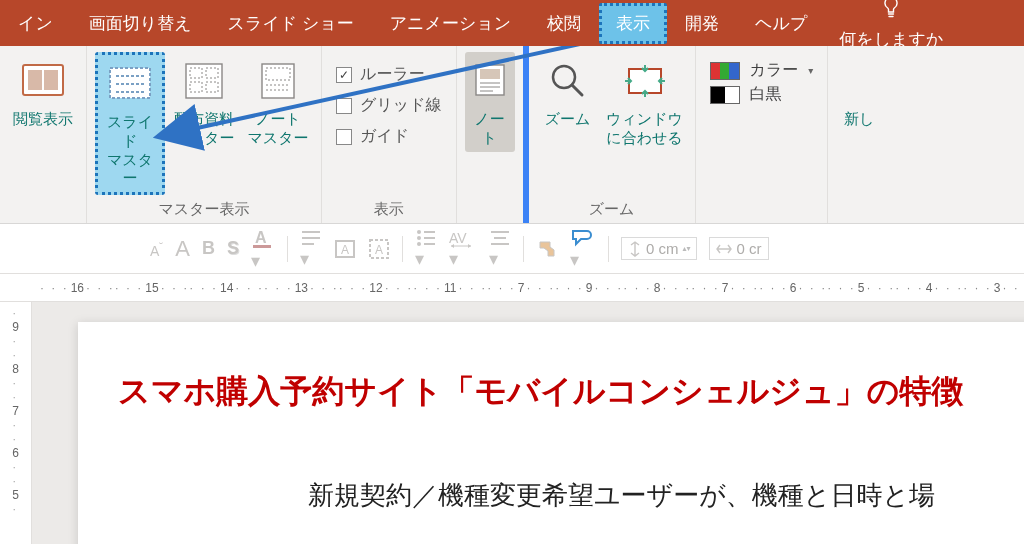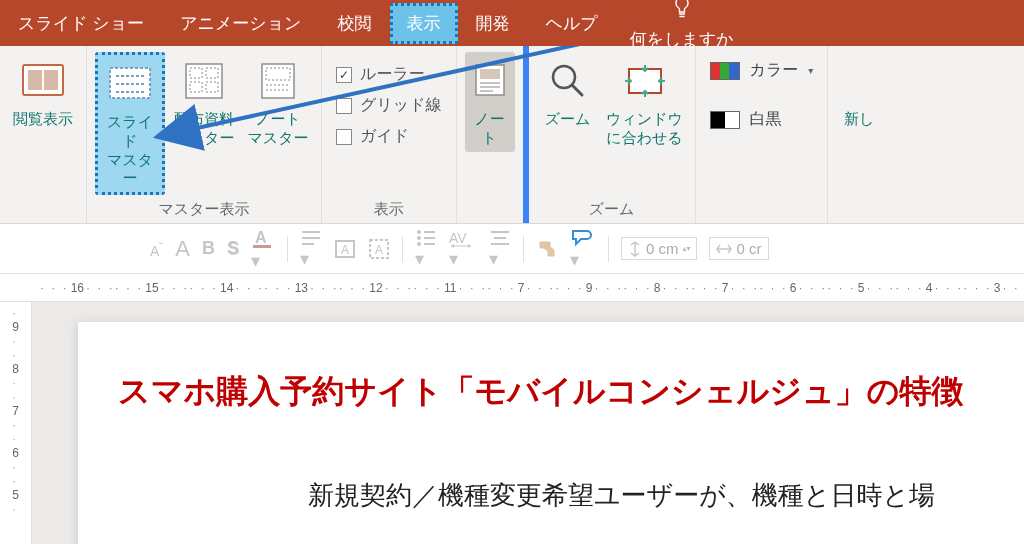--- a/index.html
+++ b/index.html
@@ -96,21 +96,21 @@
     color: #555;
   }
   .check-row { display:flex; align-items:center; gap:8px; cursor:pointer; }
   .chk {
     width: 16px; height: 16px; border: 1px solid #888; background:#fff;
     display: inline-flex; align-items:center; justify-content:center;
     font-size: 12px; color:#444;
   }
 
   .color-col {
-    display:flex; flex-direction:column; gap:28px; padding: 8px 6px 0;
+    display:flex; flex-direction:column; gap:3px; padding: 8px 6px 0;
     font-size:16px; color:#404040;
   }
   .color-row { display:flex; align-items:center; gap:10px; cursor:pointer; }
   .swatch { width:30px; height:18px; border:1px solid #666; }
 
   
   .subtoolbar {
     height: 50px;
     background: #fff;
     border-bottom: 1px solid #e1dfdd;
@@ -196,20 +196,22 @@
   .arrow-overlay {
     position:absolute;
     left:0; top:0;
     pointer-events:none;
   }
 </style>
 </head>
 <body>
 
 <div class="tab-strip">
+  <div class="tab">イン</div>
+  <div class="tab">画面切り替え</div>
   <div class="tab">スライド ショー</div>
   <div class="tab">アニメーション</div>
   <div class="tab">校閲</div>
   <div class="tab highlight">表示</div>
   <div class="tab">開発</div>
   <div class="tab">ヘルプ</div>
   <div class="tell-me">
     <span class="bulb-icon">
       <svg width="20" height="22" viewBox="0 0 20 22">
           <path d="M10 1a6 6 0 0 0-3.3 11c.6.4.8 1 .8 1.6V16h5v-2.4c0-.6.2-1.2.8-1.6A6 6 0 0 0 10 1z" fill="none" stroke="#fff" stroke-width="1.4"></path>

